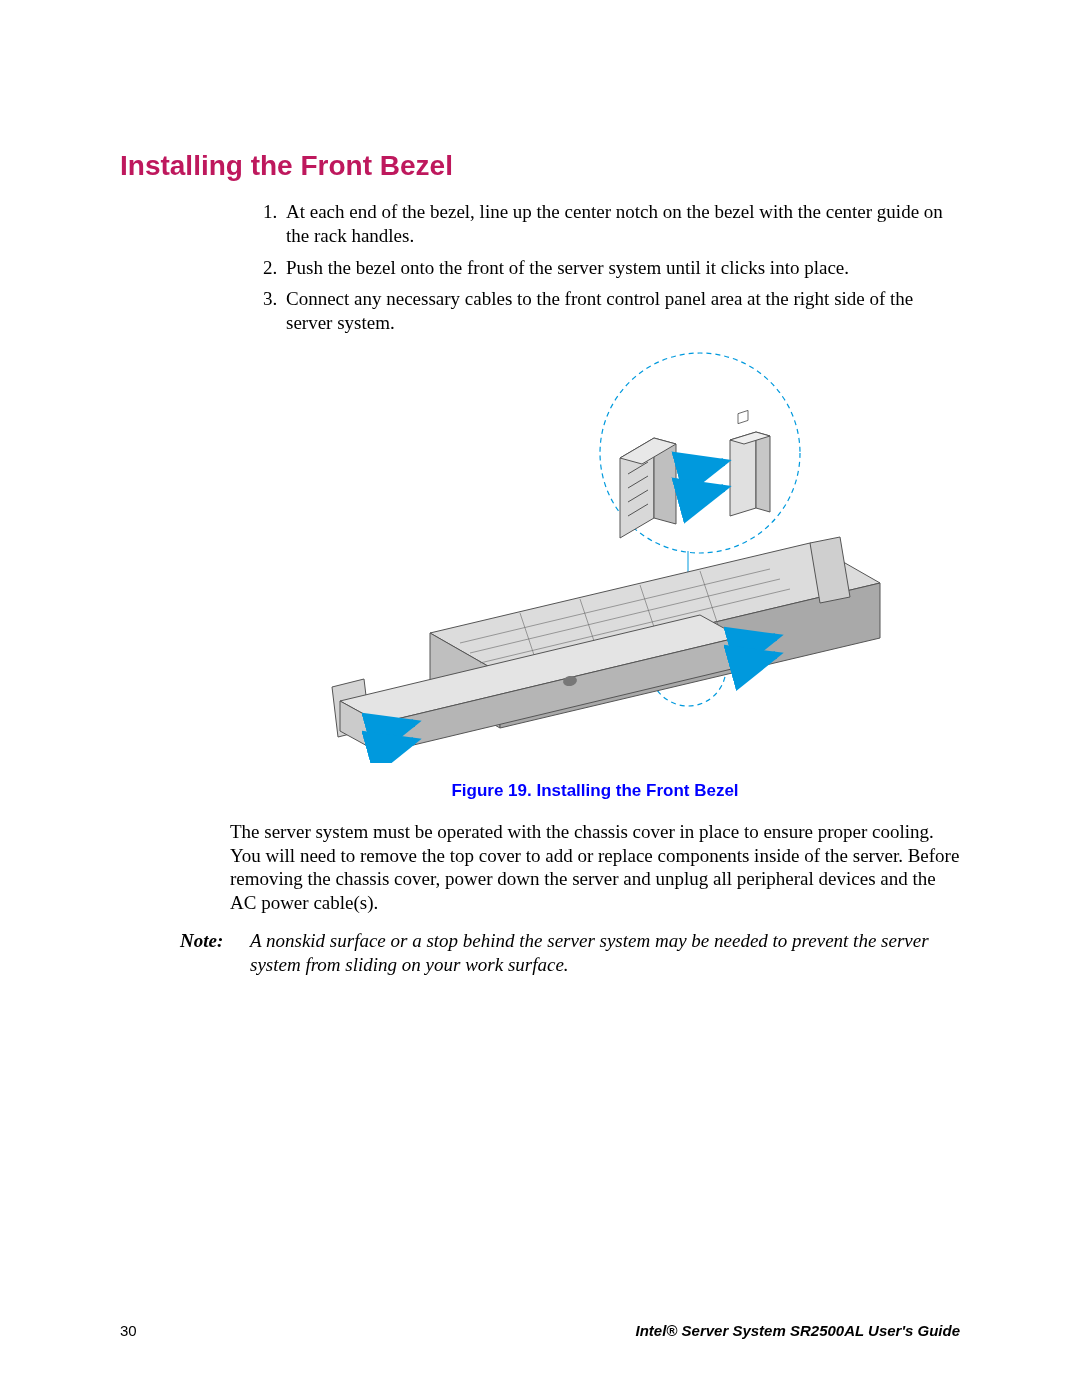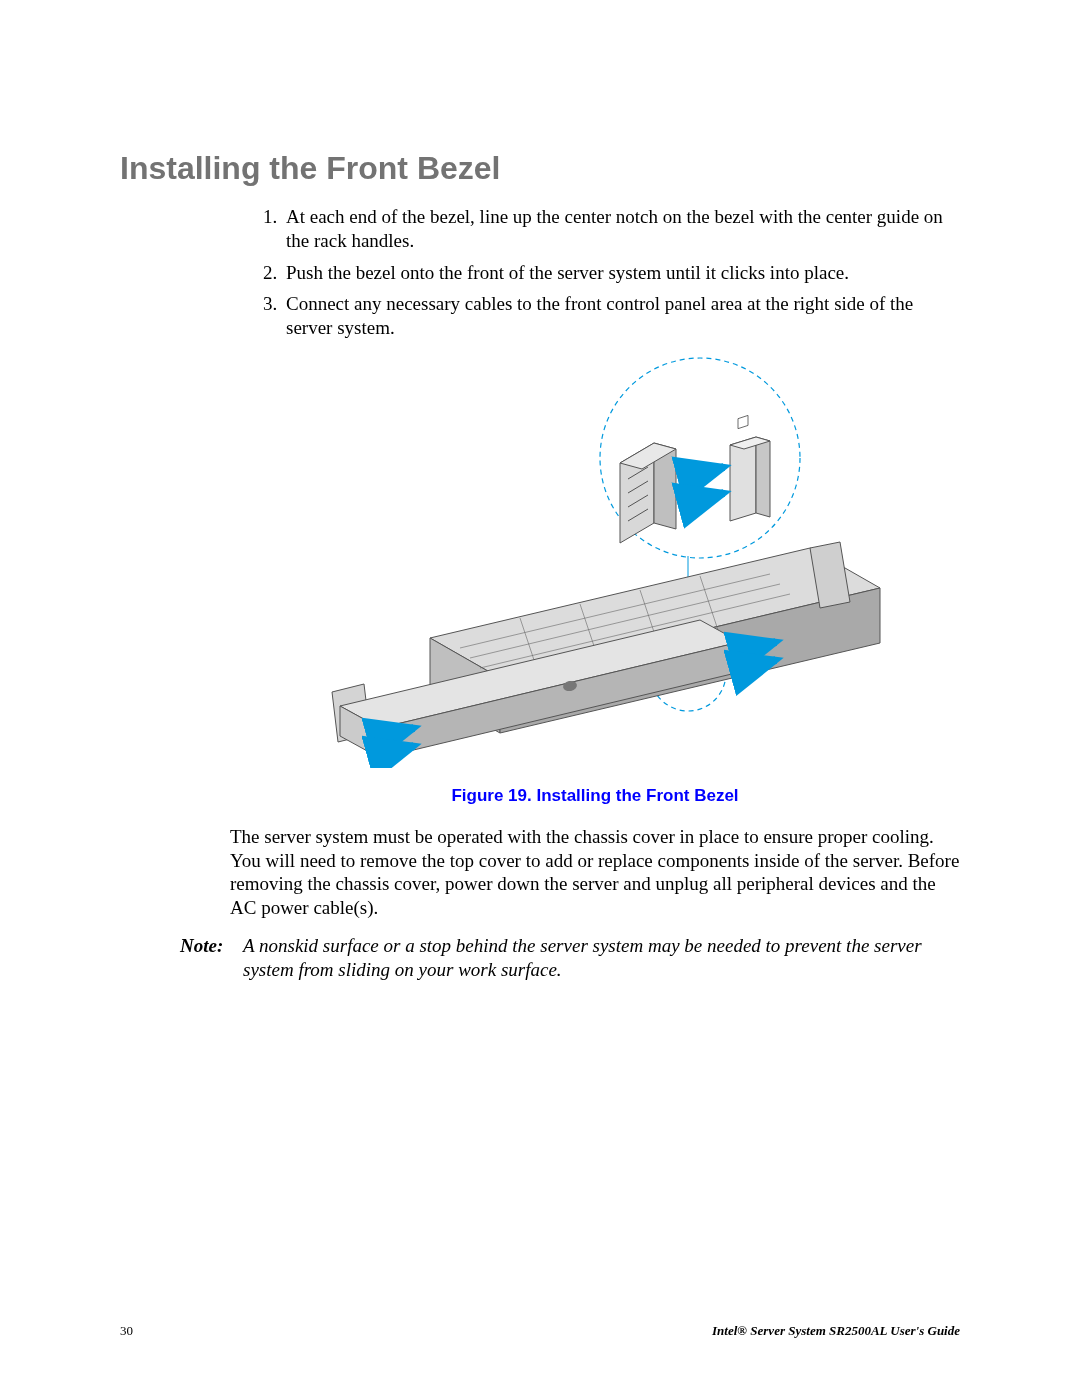--- a/index.html
+++ b/index.html
@@ -17,22 +17,22 @@
   .page {
     width: 1080px;
     height: 1397px;
     position: relative;
     box-sizing: border-box;
     padding: 150px 120px 0 120px;
   }
   .heading2 {
     font-family: Arial, Helvetica, sans-serif;
     font-weight: bold;
-    color: #737373;
-    font-size: 32px;
+    color: #be185d;
+    font-size: 28px;
     margin: 0 0 18px 0;
   }
   .heading1 {
     font-family: Arial, Helvetica, sans-serif;
     font-weight: bold;
     color: #0000ff;
     font-size: 34px;
     margin: 30px 0 24px 0;
   }
   .body-indent {
@@ -75,43 +75,43 @@
   }
   .figure-caption {
     font-family: Arial, Helvetica, sans-serif;
     font-weight: bold;
     color: #0000ff;
     font-size: 17px;
     margin: 14px 0 0 0;
   }
   .note-row {
     display: flex;
-    gap: 9px;
+    gap: 16px;
     font-size: 19px;
     line-height: 1.25;
     margin: 14px 0 0 60px;
   }
   .note-label {
     font-style: italic;
     font-weight: bold;
     flex: 0 0 auto;
     width: 54px;
   }
   .note-text {
     font-style: italic;
   }
   .footer {
     position: absolute;
     bottom: 58px;
     left: 120px;
     right: 120px;
     display: flex;
     justify-content: space-between;
-    font-family: Liberation Serif, serif;
-    font-size: 13px;
+    font-family: Liberation Sans, sans-serif;
+    font-size: 15px;
     align-items: baseline;
   }
   .footer-right {
     font-style: italic;
     font-weight: bold;
     margin-left: 12px;
   }
 </style>
 </head>
 <body>

